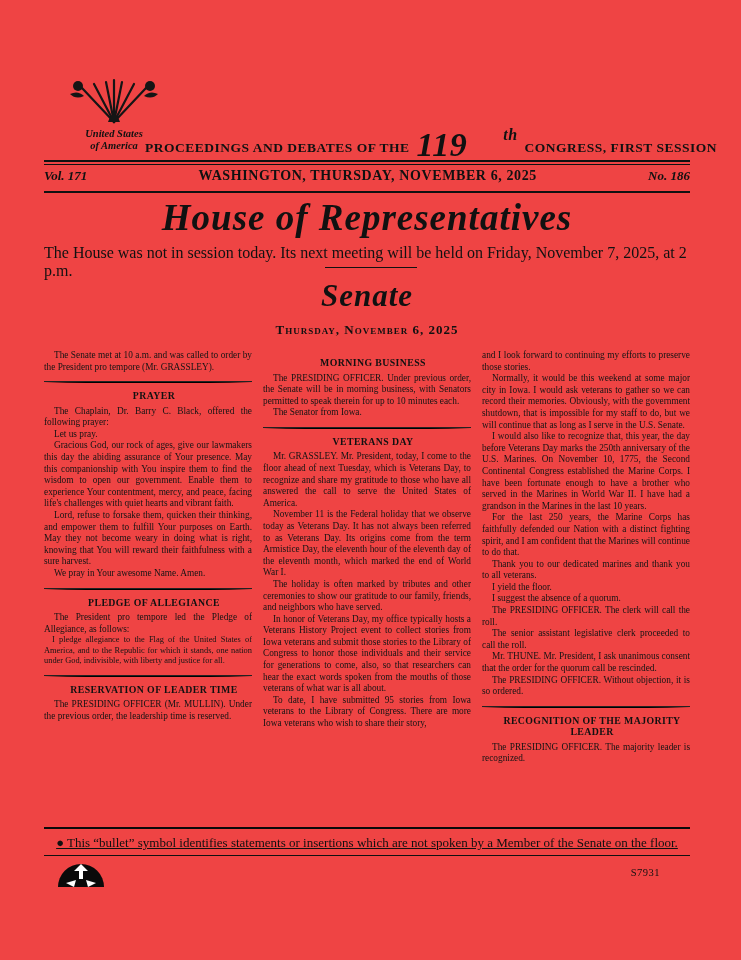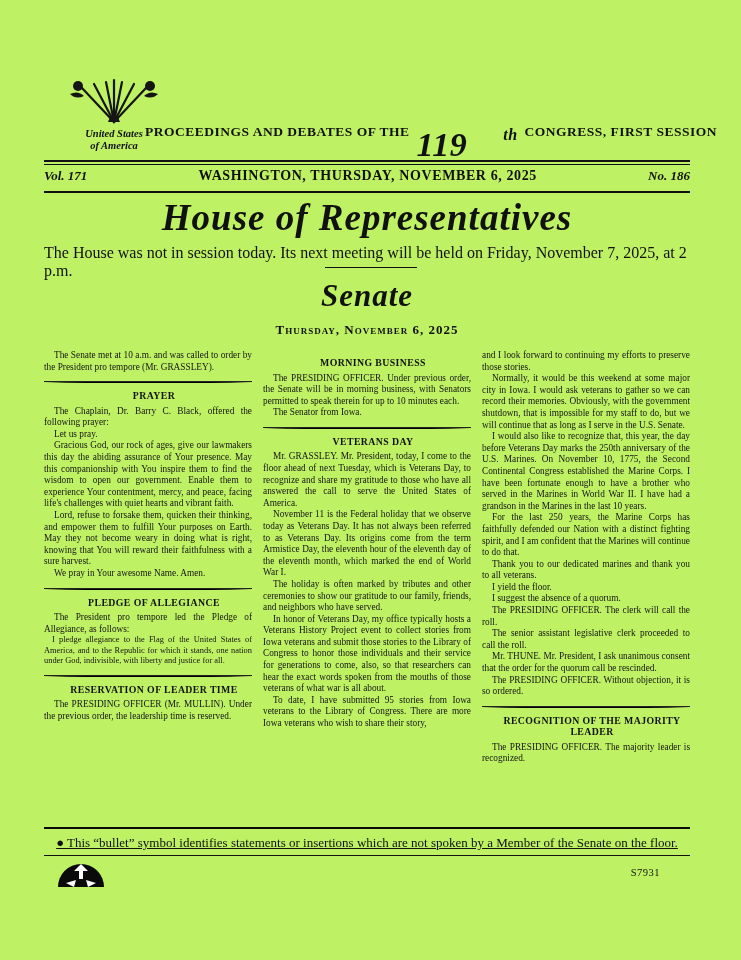--- a/index.html
+++ b/index.html
@@ -1,35 +1,35 @@
 <!DOCTYPE html>
 <html><head>
 <meta charset="utf-8">
 <style>
   * { margin:0; padding:0; box-sizing:border-box; }
   html,body { background:#e8e8e8; }
   .page {
     position:relative; width:741px; height:960px; margin:0 auto;
-    background:#bef264; color:#111;
+    background:#ef4444; color:#111;
     font-family:"Liberation Serif", serif;
     overflow:hidden;
   }
   .content-x { left:44px; width:646px; position:absolute; }
 
   
   .masthead { top:76px; height:84px; }
   .logo-block { position:absolute; left:10px; top:0; width:120px; text-align:center; }
   .logo-block svg { display:block; margin:0 auto; }
   .us-label { font-style:italic; font-weight:bold; font-size:10.5px; line-height:12px; }
   .proc-line {
     position:absolute; left:128px; right:0; top:34px; height:50px;
     display:flex; align-items:flex-end; justify-content:center; gap:7px;
     font-weight:bold; letter-spacing:.5px; white-space:nowrap;
   }
-  .proc-caps { font-size:13.5px; padding-bottom:20px; }
+  .proc-caps { font-size:13.5px; padding-bottom:4px; }
   .congress-num { font-style:italic; font-size:34px; line-height:30px; font-weight:bold; }
   .congress-sup { font-style:italic; font-size:16px; font-weight:bold; vertical-align:16px;margin-left:36px; }
 
   .double-rule { top:160px; height:5px; border-top:2px solid #111; border-bottom:1px solid #111; }
   .vol-row { top:168px; display:flex; justify-content:space-between; align-items:flex-start; }
   .vol-no { font-style:italic; font-weight:bold; font-size:13px; }
   .wash-date { font-weight:bold; font-size:14px; letter-spacing:.6px; }
   .rule-1 { top:191px; border-top:2px solid #111; }
 
   

